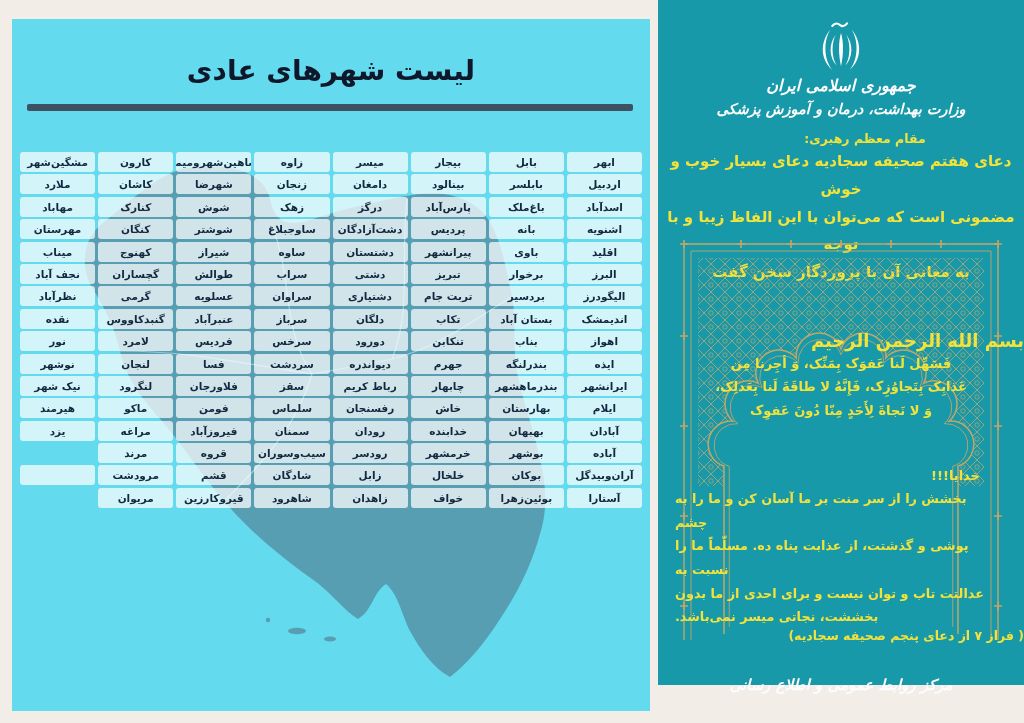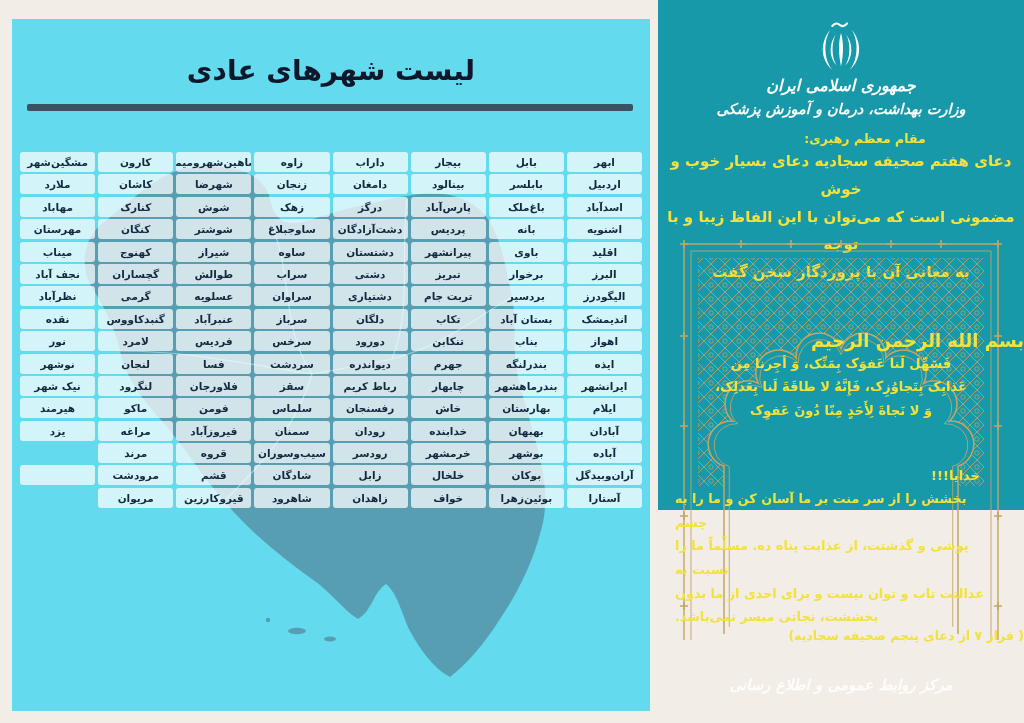--- a/index.html
+++ b/index.html
@@ -40,21 +40,21 @@
   .cell{
     background:rgba(255,255,255,0.72);border-radius:3px;
     color:#13283F;font-size:10.5px;font-weight:bold;
     display:flex;align-items:center;justify-content:center;
     white-space:nowrap;overflow:hidden;
   }
   .cell.ghost{background:transparent;}
 
   
   .right-panel{
-    position:absolute;left:658px;top:0;width:366px;height:510px;
+    position:absolute;left:658px;top:0;width:366px;height:685px;
     background:#1799AA;direction:rtl;color:#fff;
   }
   .emblem{position:absolute;top:18px;left:50%;transform:translateX(-50%);}
   .gov1{
     position:absolute;top:76px;left:0;width:100%;text-align:center;
     font-size:16px;font-style:italic;font-weight:bold;color:#FDFDFD;
   }
   .gov2{
     position:absolute;top:101px;left:0;width:100%;text-align:center;
     font-size:14.5px;font-style:italic;font-weight:bold;color:#FDFDFD;
@@ -126,21 +126,21 @@
                M108,332 C180,332 232,345 300,355" stroke="#9ED3DF" stroke-width="1.2" fill="none" opacity="0.85"></path>
     </svg>
 
     <h1 class="lp-title">لیست شهرهای عادی</h1>
     <div class="lp-divider"></div>
 
     <div class="cities-grid">
         <div class="cell">ابهر</div>
         <div class="cell">بابل</div>
         <div class="cell">بیجار</div>
-        <div class="cell">داراب</div>
+        <div class="cell">میسر</div>
         <div class="cell">زاوه</div>
         <div class="cell">شاهین‌شهرومیمه</div>
         <div class="cell">کارون</div>
         <div class="cell">مشگین‌شهر</div>
         <div class="cell">اردبیل</div>
         <div class="cell">بابلسر</div>
         <div class="cell">بینالود</div>
         <div class="cell">دامغان</div>
         <div class="cell">زنجان</div>
         <div class="cell">شهرضا</div>

